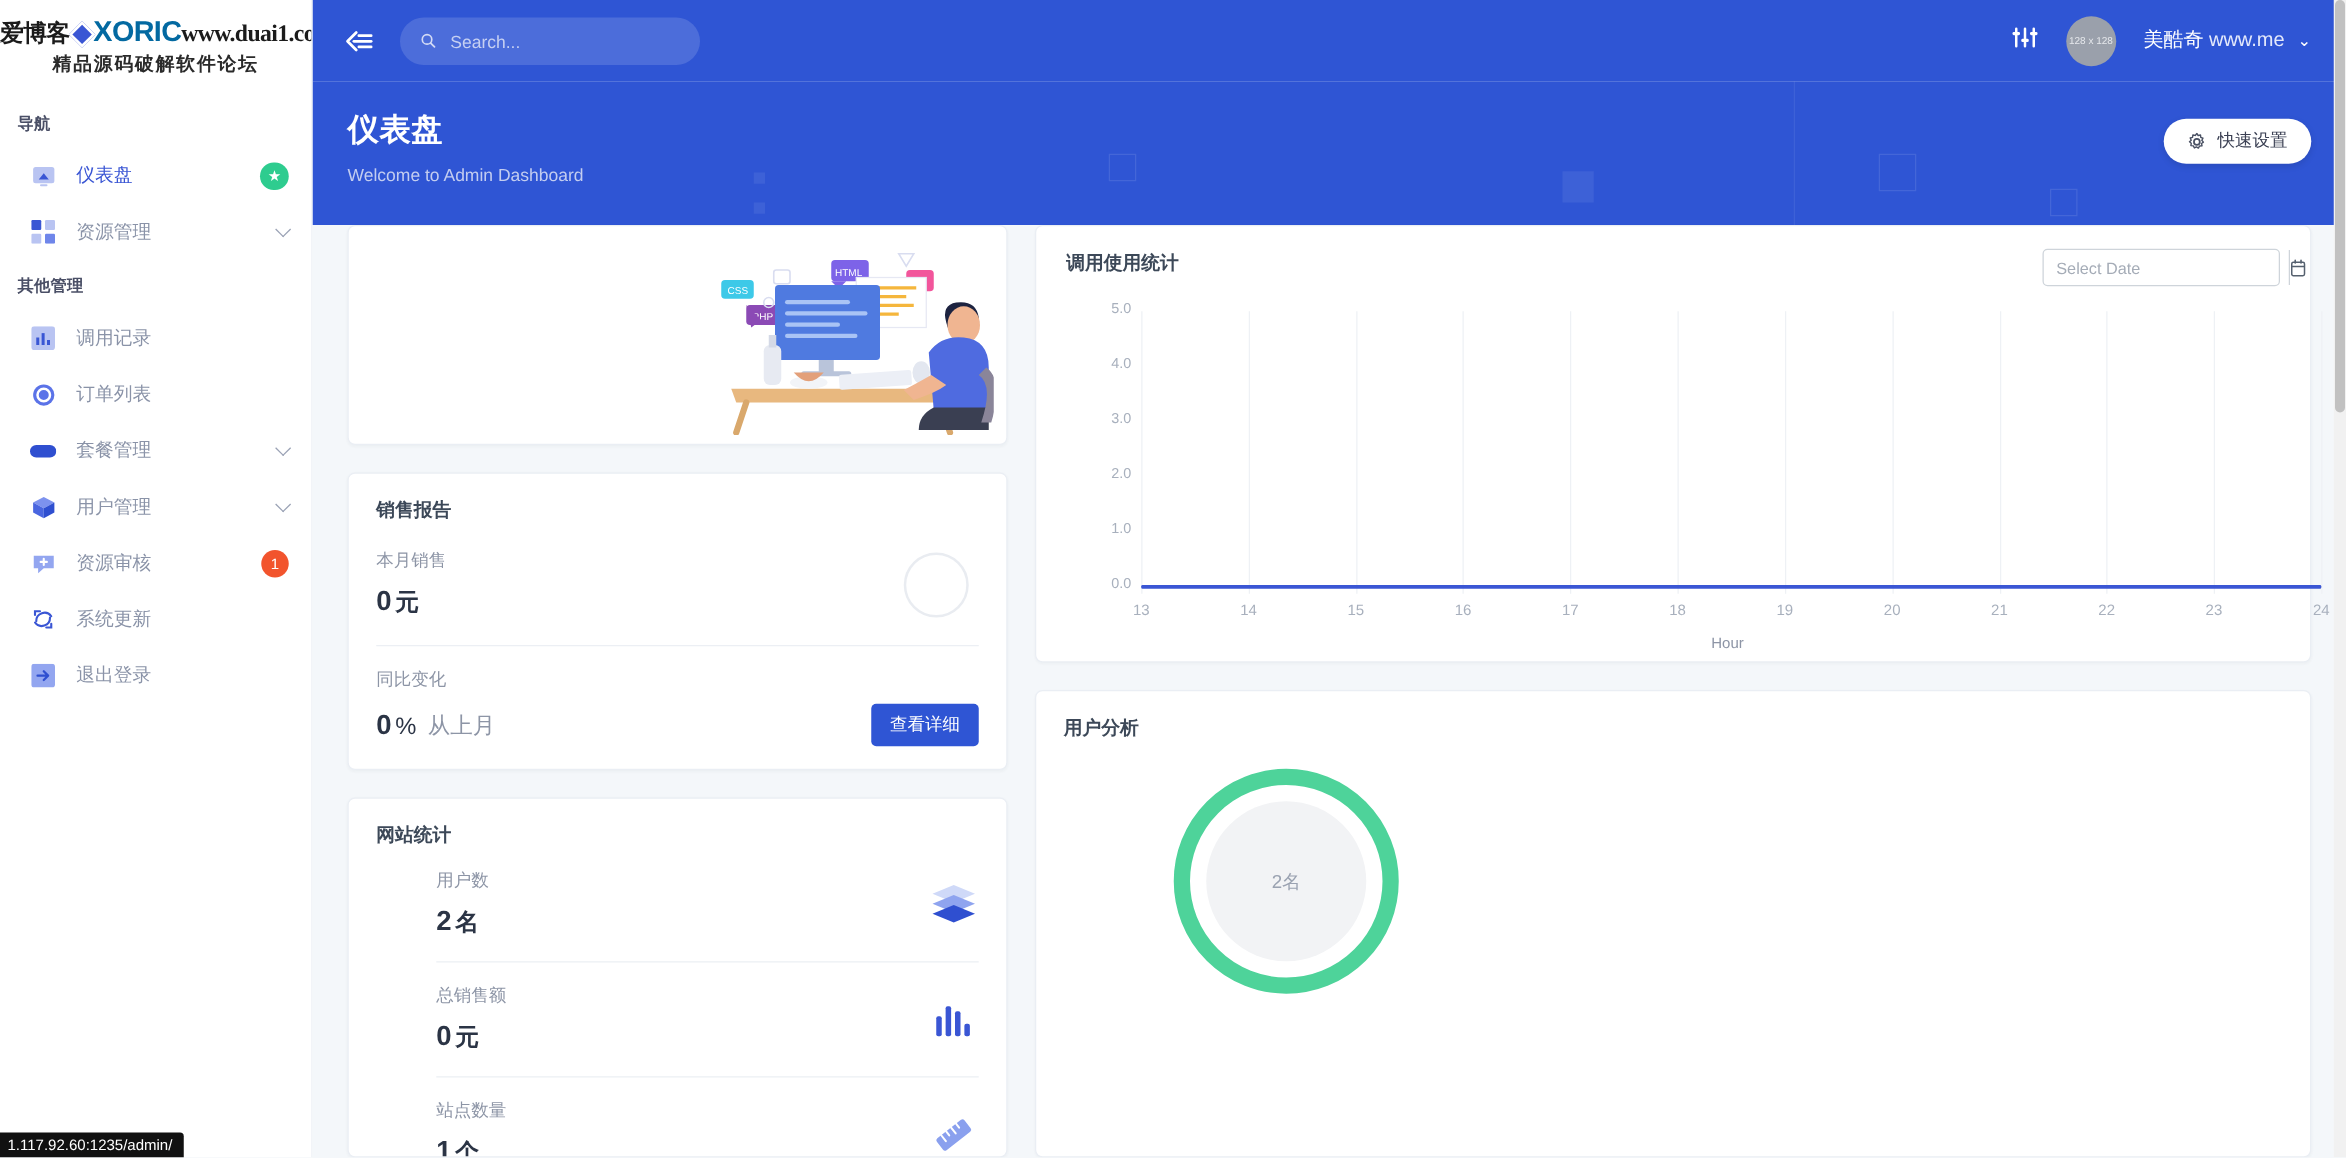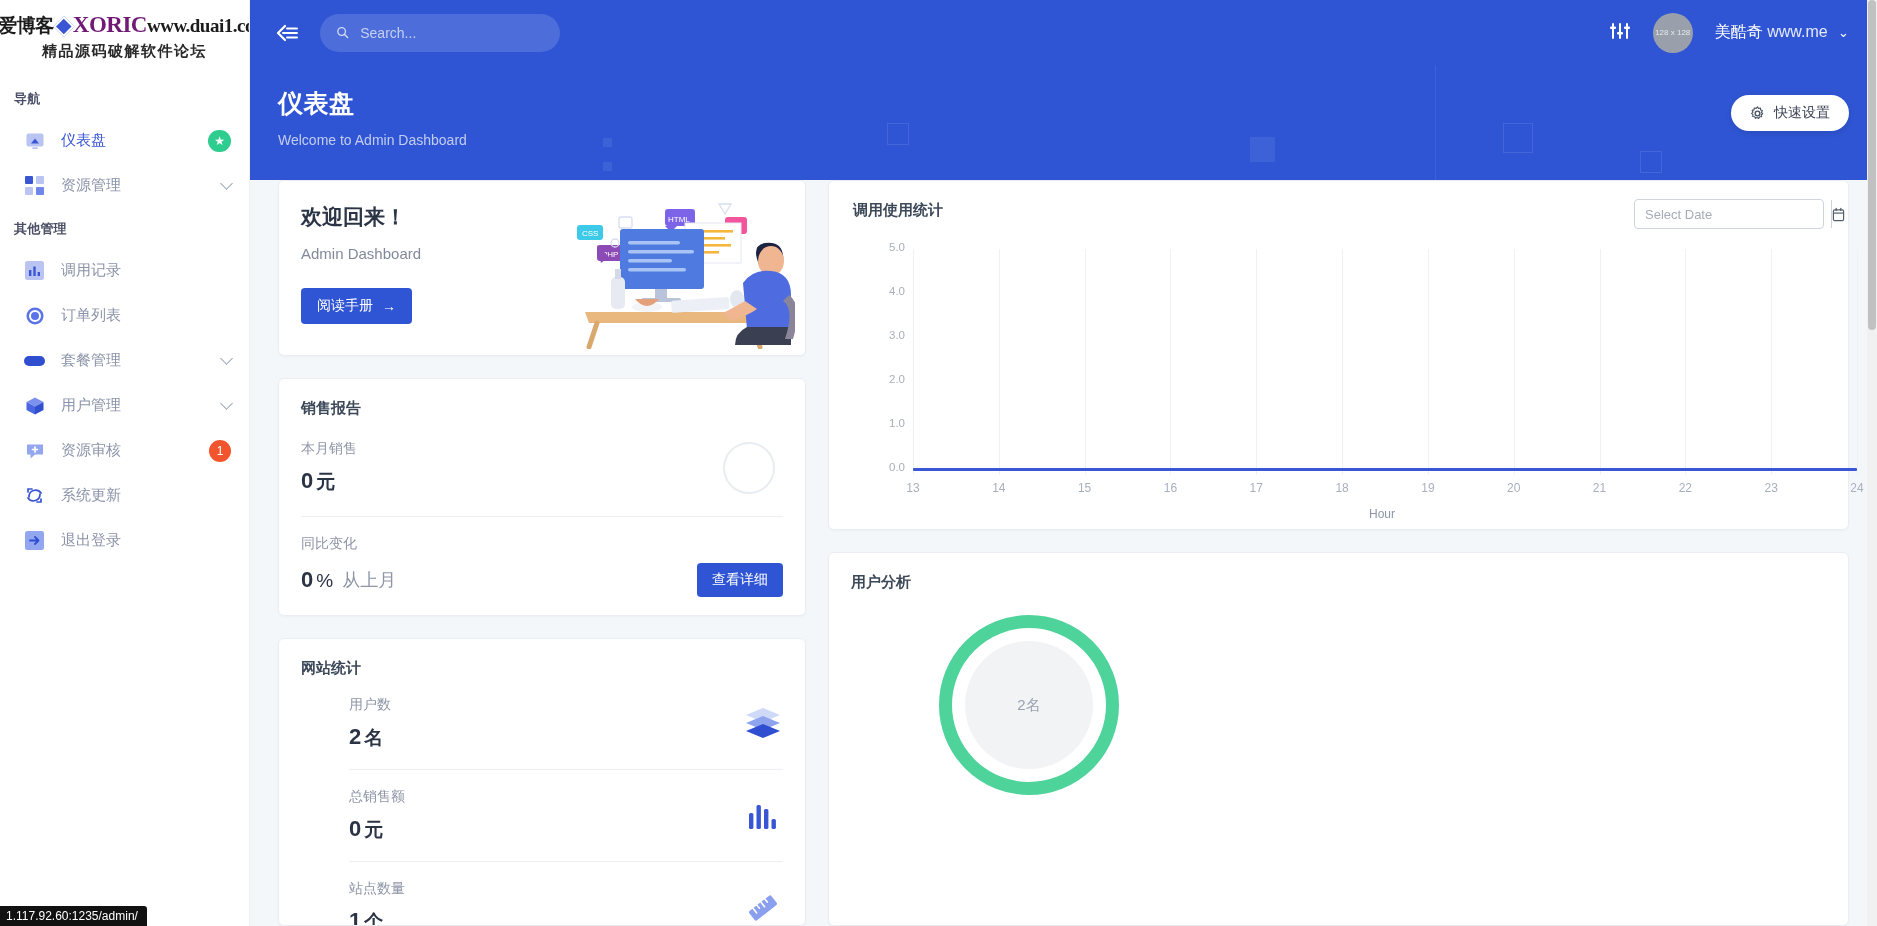--- a/index.html
+++ b/index.html
@@ -20,22 +20,22 @@
     position: relative;
   }
   .brand { padding: 10px 0 4px; text-align: center; position: relative; height: 78px; }
   .brand-line1 {
     font-family: "Liberation Serif", serif;
     font-weight: bold; font-size: 19px; color: #1b1b1b;
     letter-spacing: -0.5px; white-space: nowrap;
     position: absolute; top: 12px; left: 50%; transform: translateX(-50%);
   }
   .brand-logo-word {
-    font-family: Liberation Serif, serif; font-weight: 800;
-    font-size: 23px; color: #701a75; letter-spacing: -0.5px;
+    font-family: Liberation Sans, sans-serif; font-weight: 800;
+    font-size: 23px; color: #0369a1; letter-spacing: -0.5px;
   }
   .brand-diamond {
     display: inline-block; width: 15px; height: 15px; background: #3a56d4;
     transform: rotate(45deg); vertical-align: -2px; margin: 0 2px;
     border: 2px solid #ffffff; position: relative;
   }
   .brand-line2 {
     position: absolute; top: 42px; left: 50%; transform: translateX(-50%);
     font-family: "Liberation Serif", serif; font-weight: bold;
     font-size: 15px; color: #2a2a2a; letter-spacing: 1.5px; white-space: nowrap;
@@ -398,28 +398,20 @@
         </svg>
         <span>快速设置</span>
       </div>
     </div>
 
     <div class="content">
 
       <div class="col-left">
 
         <div class="card welcome-card">
-          <div class="welcome-left">
-            <div class="welcome-h">欢迎回来！</div>
-            <div class="welcome-sub">Admin Dashboard</div>
-            <button class="welcome-btn">
-              <span>阅读手册</span>
-              <span>→</span>
-            </button>
-          </div>
           <div class="welcome-illus">
             <svg width="228" height="150" viewBox="0 0 228 150">
 
               <rect x="10" y="26" width="26" height="15" rx="3" fill="#3dc9e8"></rect>
               <text x="15" y="37" font-size="8" fill="#fff" font-family="Liberation Sans">CSS</text>
               <rect x="30" y="46" width="28" height="16" rx="3" fill="#8b4ab5"></rect>
               <text x="35" y="58" font-size="8" fill="#fff" font-family="Liberation Sans">PHP</text>
               <rect x="98" y="10" width="30" height="17" rx="3" fill="#7d63e8"></rect>
               <text x="101" y="23" font-size="8" fill="#fff" font-family="Liberation Sans">HTML</text>
               <polygon points="30,46 34,64 42,58" fill="#8b4ab5"></polygon>

